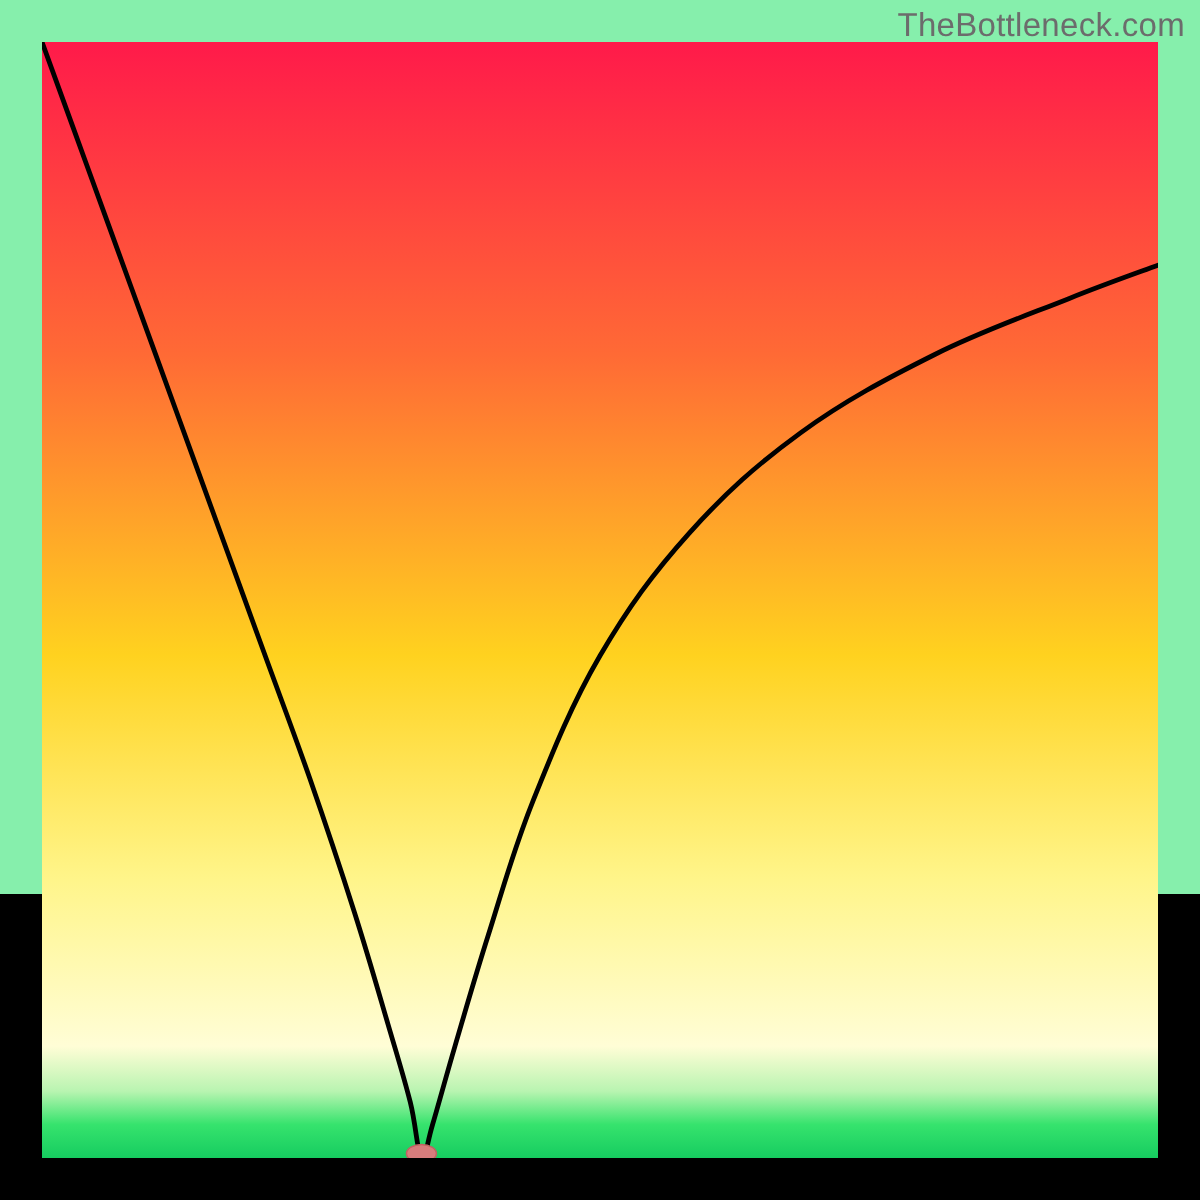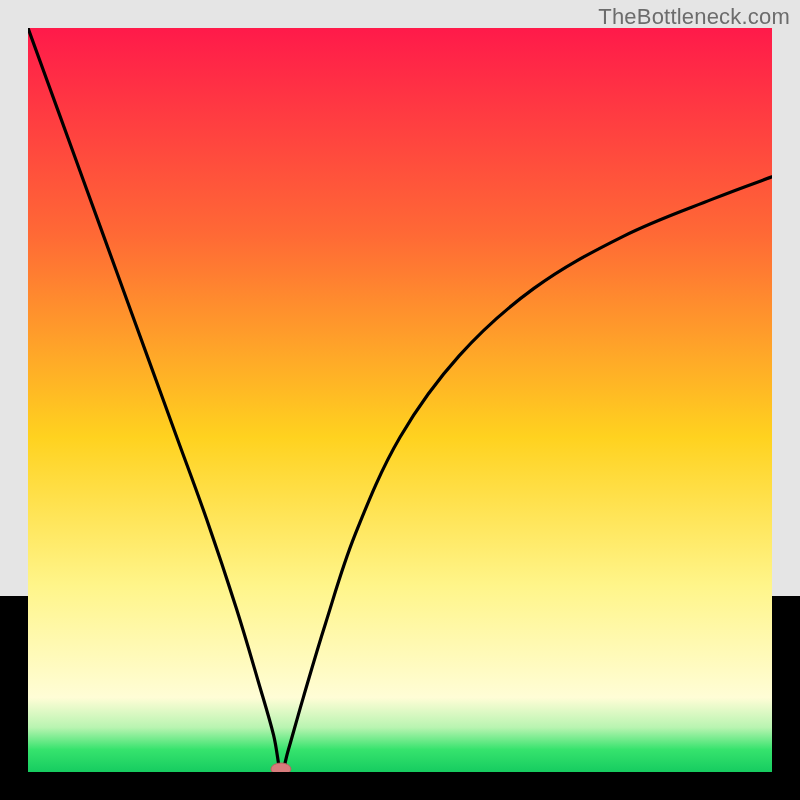--- a/index.html
+++ b/index.html
@@ -8,21 +8,21 @@
     width: 800px;
     height: 800px;
     overflow: hidden;
     background: #000;
     font-family: Arial, Helvetica, sans-serif;
   }
   .frame {
     position: relative;
     width: 800px;
     height: 596px;
-    background: #e5e5e5;
+    background: #86efac;
   }
   .watermark {
     position: absolute;
     top: 4px;
     right: 10px;
     color: #6c6c6c;
     font-size: 22px;
     font-weight: 500;
     letter-spacing: 0.2px;
     z-index: 10;

